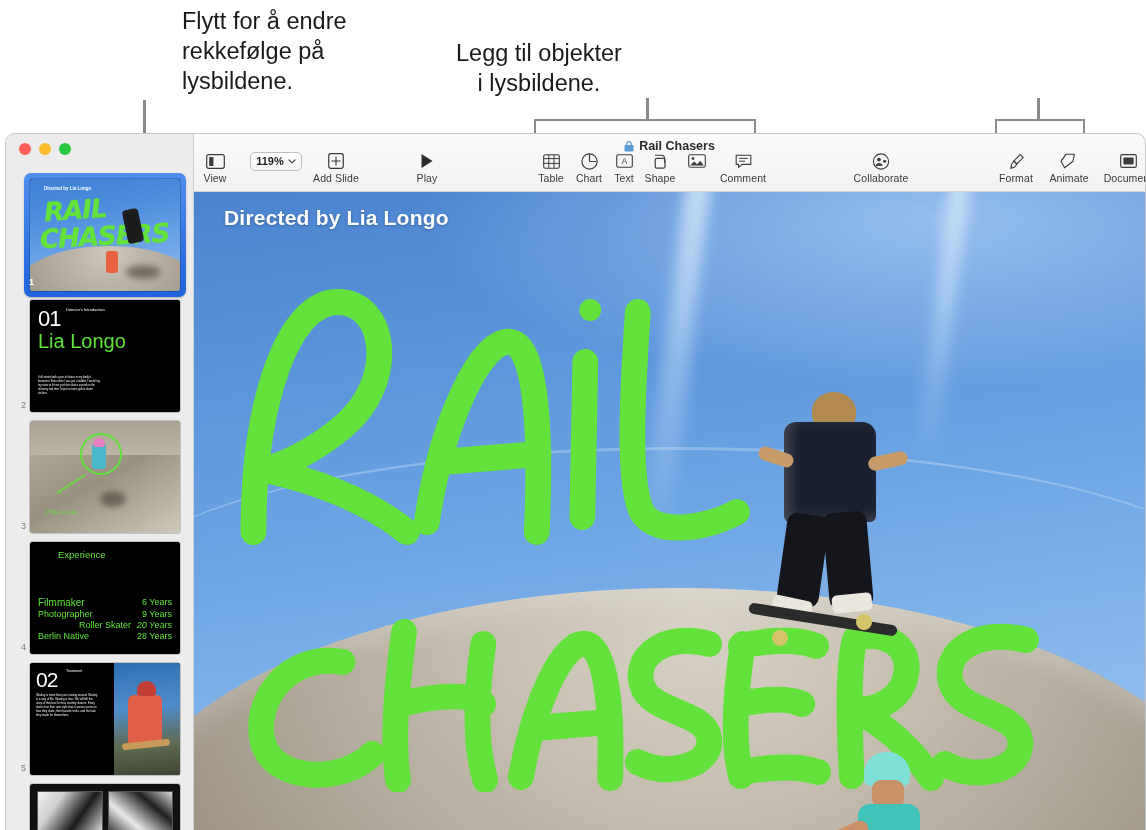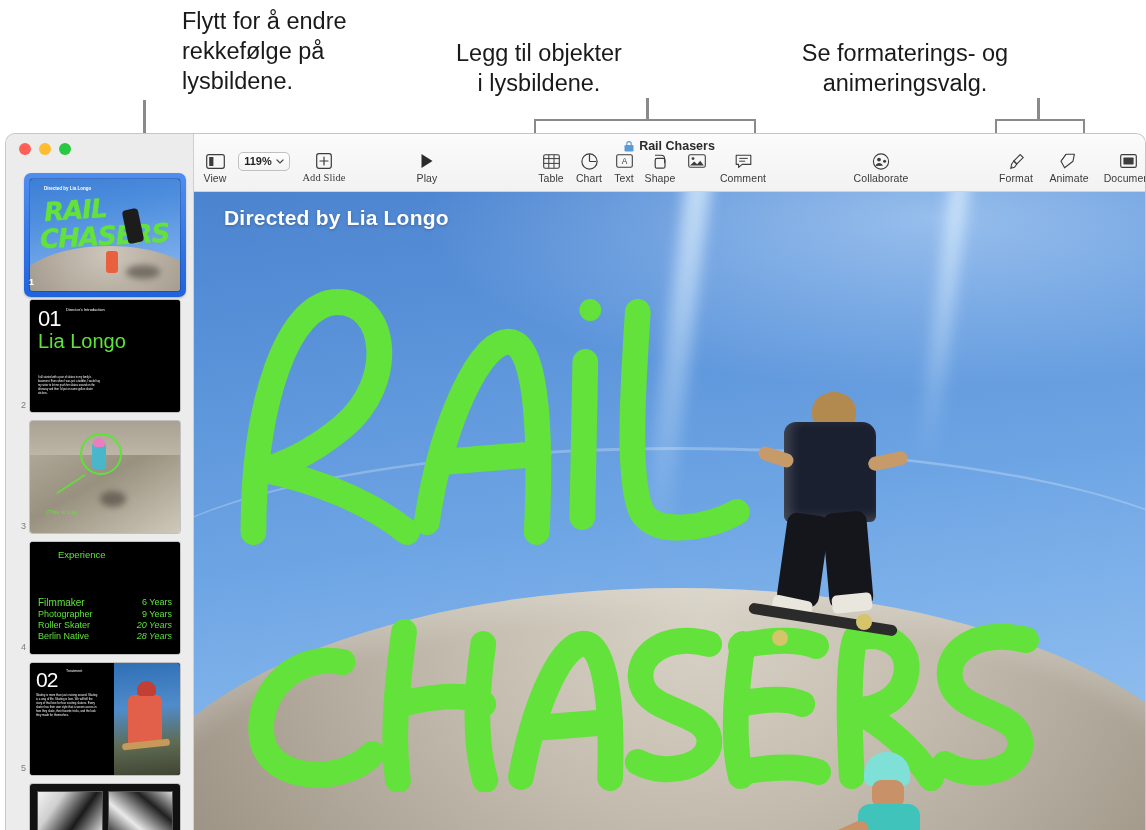--- a/index.html
+++ b/index.html
@@ -160,22 +160,20 @@
   <div class="callout" id="callout-1">Flytt for å endre
 rekkefølge på
 lysbildene.</div>
   <div class="leader-v" style="left:143px; top:100px; height:33px;"></div>
 
   <div class="callout" id="callout-2">Legg til objekter
 i lysbildene.</div>
   <div class="leader-v" style="left:646px; top:98px; height:22px;"></div>
   <div class="bracket" style="left:534px; top:119px; width:222px; height:14px;"></div>
 
-  <div class="callout" id="callout-3">Se formaterings- og
-animeringsvalg.</div>
   <div class="leader-v" style="left:1037px; top:98px; height:22px;"></div>
   <div class="bracket" style="left:995px; top:119px; width:90px; height:14px;"></div>
 
   <div id="window">
 
     <div id="traffic">
       <div class="light l-red"></div>
       <div class="light l-yellow"></div>
       <div class="light l-green"></div>
     </div>
@@ -234,27 +232,27 @@
             <div class="g-txt" style="position:absolute; left:8px; top:7px; font-size:9.5px;padding-left:20px;">Experience</div>
             <div style="position:absolute; left:8px; top:55px; width:134px;">
               <div style="display:flex; justify-content:space-between;">
                 <span class="g-txt" style="font-size:10px;">Filmmaker</span>
                 <span class="g-txt" style="font-size:9px;">6 Years</span>
               </div>
               <div style="display:flex; justify-content:space-between; margin-top:1px;">
                 <span class="g-txt" style="font-size:9px;">Photographer</span>
                 <span class="g-txt" style="font-size:9px;">9 Years</span>
               </div>
-              <div style="display:flex; justify-content:space-between; margin-top:1px;">
+              <div style="display:flex; justify-content:space-between; margin-top:1px;margin-left:41px;">
                 <span class="g-txt" style="font-size:9px;">Roller Skater</span>
                 <span class="g-txt" style="font-size:9px;font-style:italic;">20 Years</span>
               </div>
               <div style="display:flex; justify-content:space-between; margin-top:1px;">
                 <span class="g-txt" style="font-size:9px;">Berlin Native</span>
-                <span class="g-txt" style="font-size:9px;font-style:italic;">28 Years</span>
+                <span class="g-txt" style="font-size:9px;">28 Years</span>
               </div>
             </div>
           </div>
         </div>
       </div>
 
       <div class="slide-row">
         <div class="slide-num">5</div>
         <div class="thumb-wrap">
           <div class="thumb">
@@ -301,35 +299,35 @@
       <div class="tb-item" style="left:0px; width:42px;">
         <div class="tb-ico">
           <svg width="19" height="15" viewBox="0 0 19 15">
               <rect x="0.7" y="0.7" width="17.6" height="13.6" rx="2" fill="none" stroke="#3c3c3c" stroke-width="1.2"></rect>
               <rect x="3.2" y="3" width="4.2" height="9" fill="#3c3c3c"></rect>
             </svg>
         </div>
         <div class="tb-lab">View</div>
       </div>
 
-      <div class="tb-item" style="left:40px; width:60px;gap:44px;">
+      <div class="tb-item" style="left:52px; width:60px;gap:44px;">
         <div class="tb-ico">
           <div class="zoom-pill">
             <span>119%</span>
             <span style="display:flex;">
               <svg width="8" height="5" viewBox="0 0 8 5">
                   <path d="M1 1l3 3 3-3" fill="none" stroke="#4a4a4a" stroke-width="1.2" stroke-linecap="round"></path>
                 </svg>
             </span>
           </div>
         </div>
         <div class="tb-lab">Zoom</div>
       </div>
 
-      <div class="tb-item" style="left:76px; width:108px;font-family:Liberation Serif, serif;">
+      <div class="tb-item" style="left:88px; width:108px;">
         <div class="tb-ico">
           <svg width="16" height="16" viewBox="0 0 16 16">
               <rect x="0.7" y="0.7" width="14.6" height="14.6" rx="2.2" fill="none" stroke="#3c3c3c" stroke-width="1.2"></rect>
               <path d="M8 4v8M4 8h8" stroke="#3c3c3c" stroke-width="1.2" stroke-linecap="round"></path>
             </svg>
         </div>
         <div class="tb-lab">Add Slide</div>
       </div>
 
       <div class="tb-item" style="left:213px; width:40px;">

